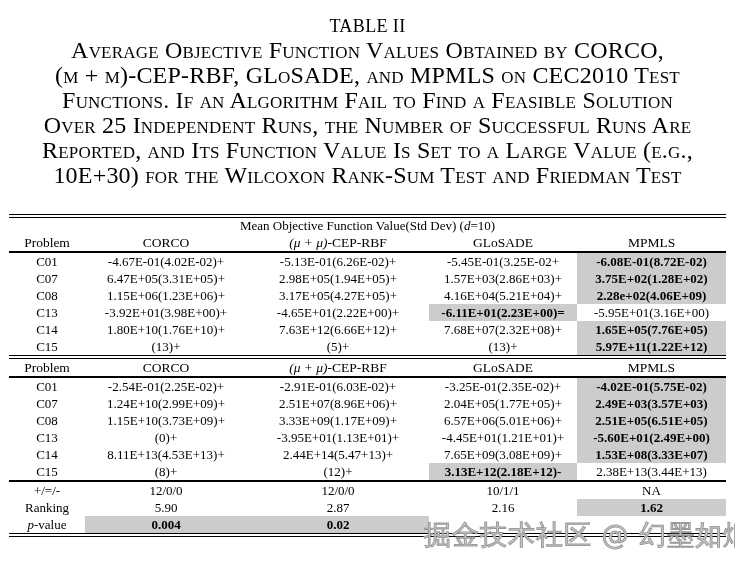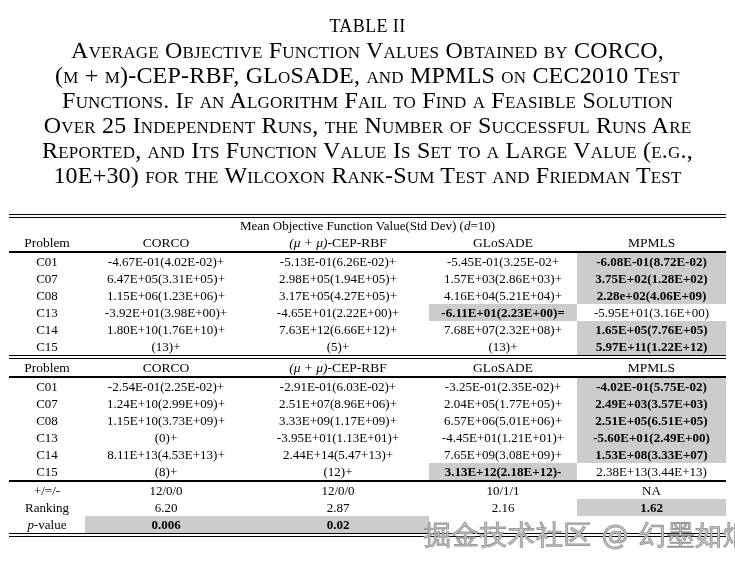--- a/index.html
+++ b/index.html
@@ -172,28 +172,28 @@
       </tr>
       <tr>
         <td><span class="it"></span><span>+/=/-</span></td>
         <td>12/0/0</td>
         <td>12/0/0</td>
         <td>10/1/1</td>
         <td>NA</td>
       </tr>
       <tr>
         <td><span class="it"></span><span>Ranking</span></td>
-        <td>6.20</td>
+        <td>5.90</td>
         <td>2.87</td>
         <td>2.16</td>
         <td class="hl">1.62</td>
       </tr>
       <tr>
         <td><span class="it">p</span><span>-value</span></td>
-        <td class="hl">0.006</td>
+        <td class="hl">0.004</td>
         <td class="hl">0.02</td>
         <td></td>
         <td></td>
       </tr>
     </tbody>
   </table>
 
   <div class="wm">掘金技术社区 @ 幻墨如烟576</div>
 </div>
 

